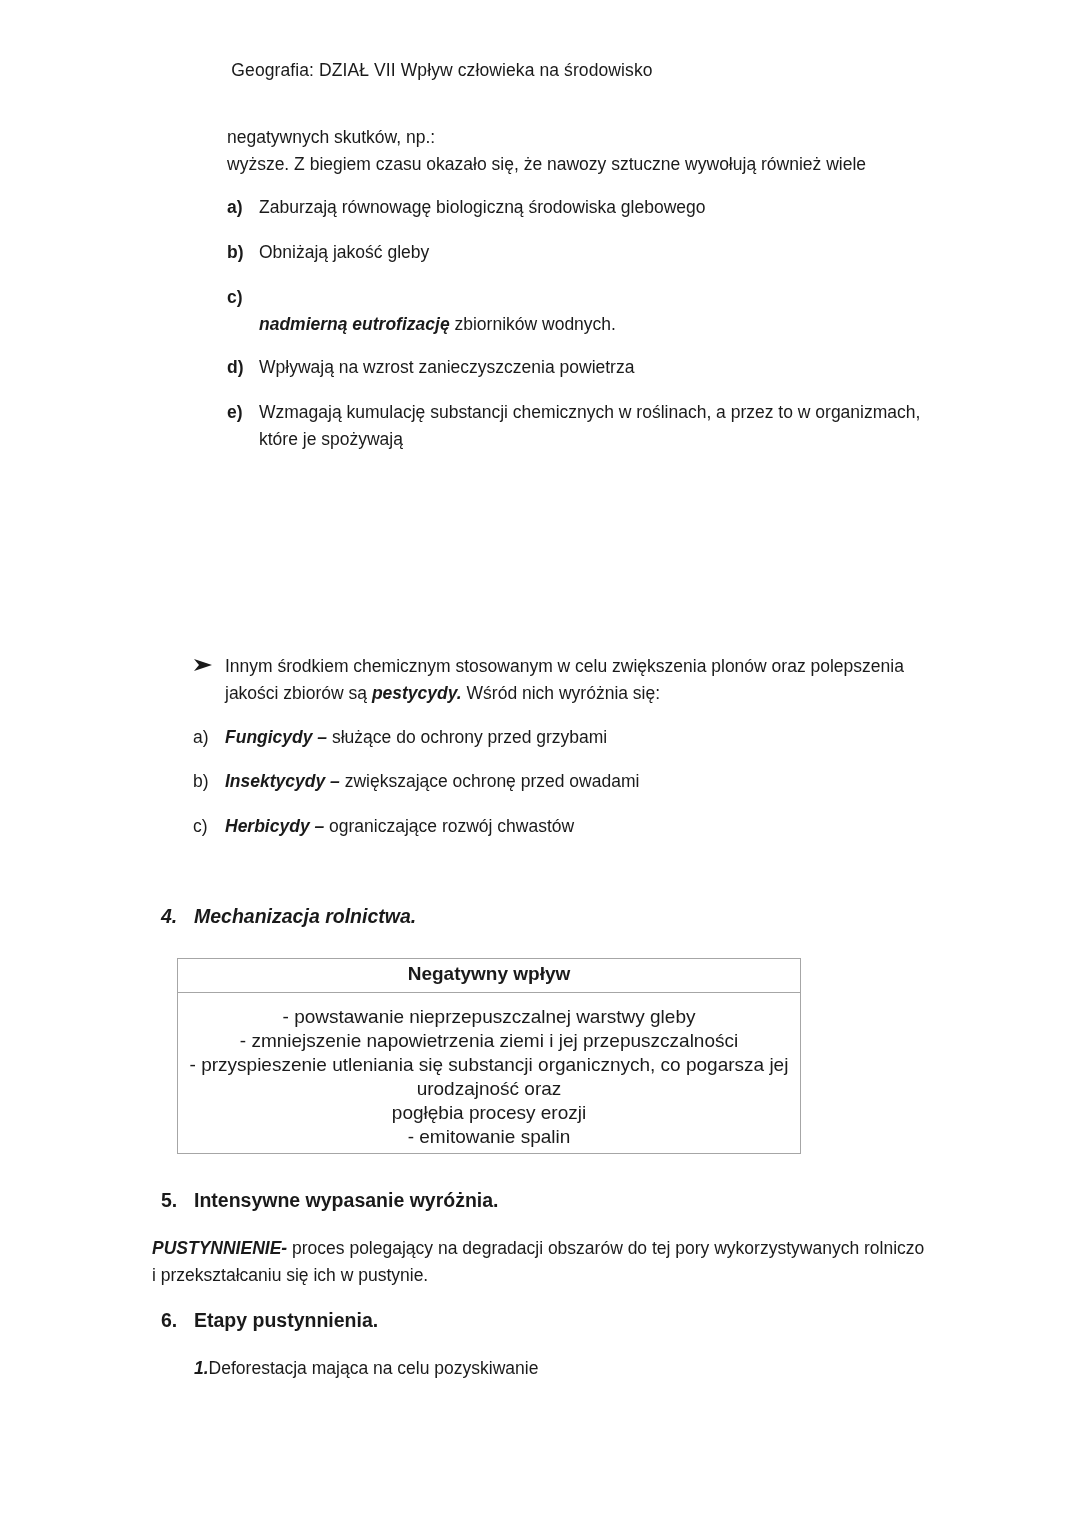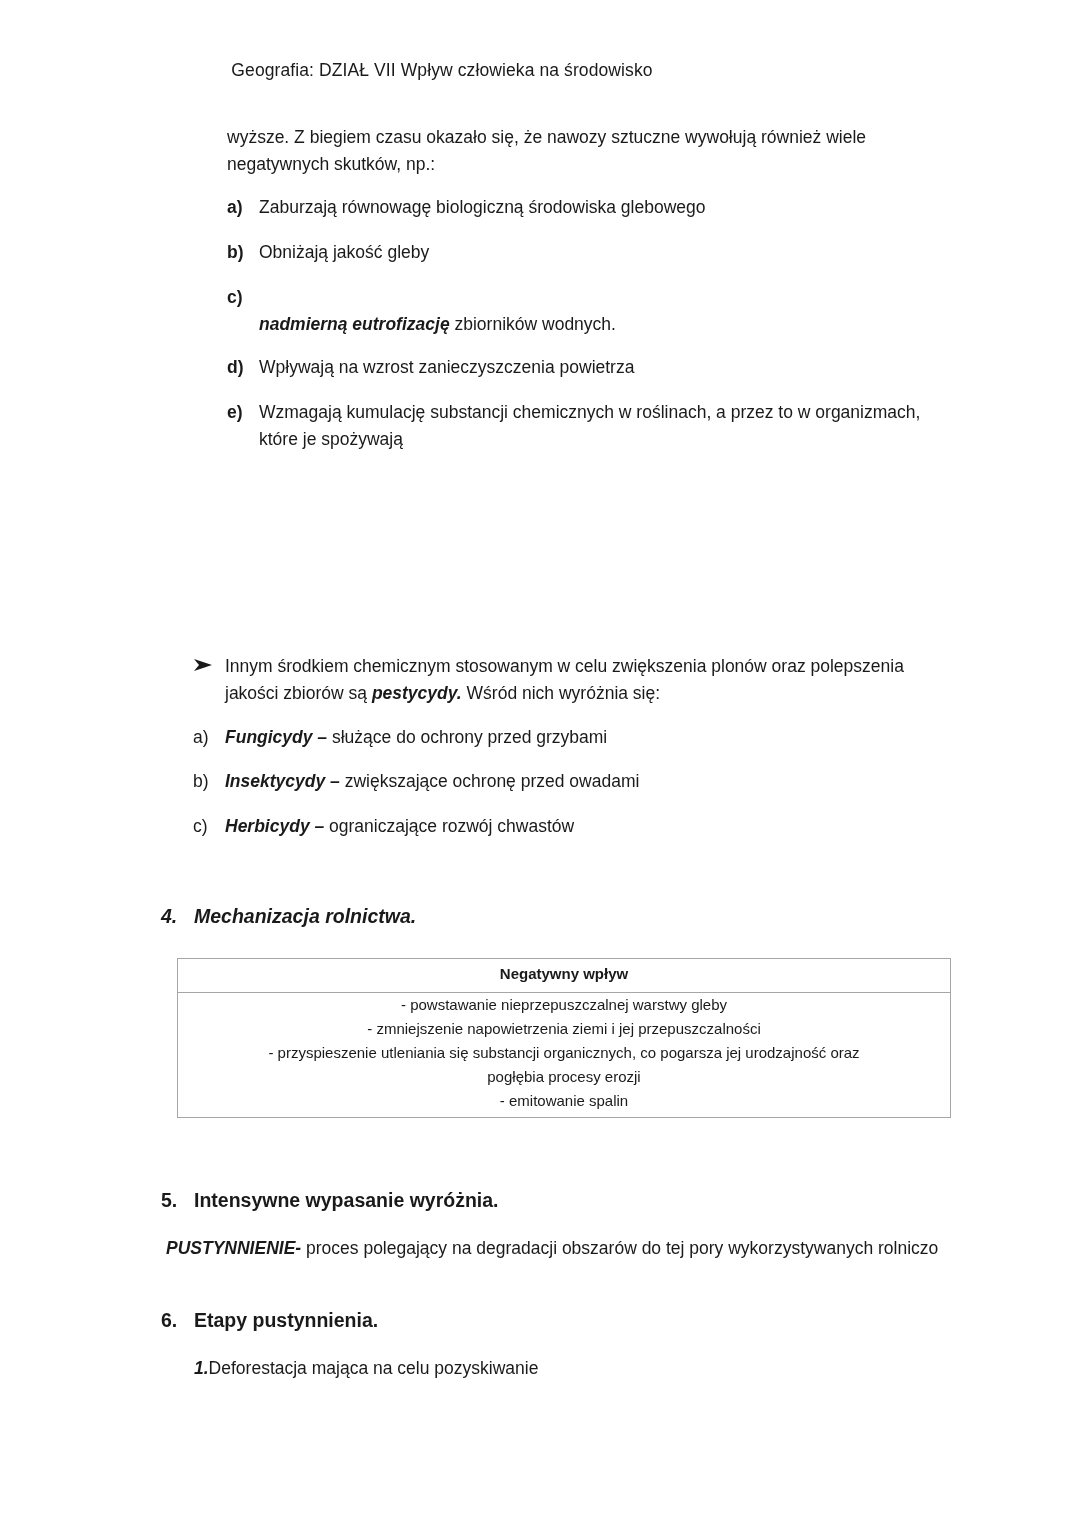--- a/index.html
+++ b/index.html
@@ -16,38 +16,38 @@
     .para { font-size: 17.5px; line-height: 27px; }
     .lbl { font-weight: bold; display: inline-block; width: 32px; }
     .lbl-normal { display: inline-block; width: 32px; }
     .item { font-size: 17.5px; line-height: 27px; }
     .hang { display: flex; }
     .hang .txt { flex: 1; }
     b { font-weight: bold; font-style: italic; }
     .heading { font-size: 19.5px; font-weight: bold; }
     .heading .num { display: inline-block; width: 33px; }
     table.neg {
-      border-collapse: collapse; width: 774px;
-      font-size: 15px; line-height: 24px;
+      border-collapse: collapse; width: 624px;
+      font-size: 19px; line-height: 24px;
     }
     table.neg th, table.neg td {
       border: 1.5px solid #a6a6a6; text-align: center;
     }
     table.neg th { font-weight: bold; padding: 3px 6px 6px; }
-    table.neg td { padding: 0 6px 4px; }
+    table.neg td { padding: 12px 6px 4px; }
     .arrow { display: inline-block; width: 32px; font-size: 15px; }
   </style>
 </head>
 <body>
 
 <div class="abs page-header">Geografia: DZIAŁ VII Wpływ człowieka na środowisko</div>
 
 <div class="abs para" style="top:124px; left:227px;">
+  <div>negatywnych skutków, np.:</div>
   <div>wyższe. Z biegiem czasu okazało się, że nawozy sztuczne wywołują również wiele</div>
-  <div>negatywnych skutków, np.:</div>
 </div>
 
 <div class="abs item hang" style="top:194px; left:227px; width:720px;">
   <span class="lbl">a)</span>
   <span class="txt">Zaburzają równowagę biologiczną środowiska glebowego</span>
 </div>
 
 <div class="abs item hang" style="top:239px; left:227px; width:720px;">
   <span class="lbl">b)</span>
   <span class="txt">Obniżają jakość gleby</span>
@@ -117,22 +117,23 @@
       </td>
         </tr>
     </tbody>
   </table>
 </div>
 
 <div class="abs heading" style="top:1189px; left:161px;">
   <span class="num">5.</span><span>Intensywne wypasanie wyróżnia.</span>
 </div>
 
-<div class="abs para" style="top:1235px; left:166px; width:800px;">
+<div class="abs para" style="top:1235px; left:152px; width:800px;">
   <div><b>PUSTYNNIENIE-</b><span> proces polegający na degradacji obszarów do tej pory wykorzystywanych rolniczo</span></div>
+  <div>i przekształcaniu się ich w pustynie.</div>
 </div>
 
 <div class="abs heading" style="top:1309px; left:161px;">
   <span class="num">6.</span><span>Etapy pustynnienia.</span>
 </div>
 
 <div class="abs para" style="top:1355px; left:194px;">
   <b>1.</b><span>Deforestacja mająca na celu pozyskiwanie</span>
 </div>
 

